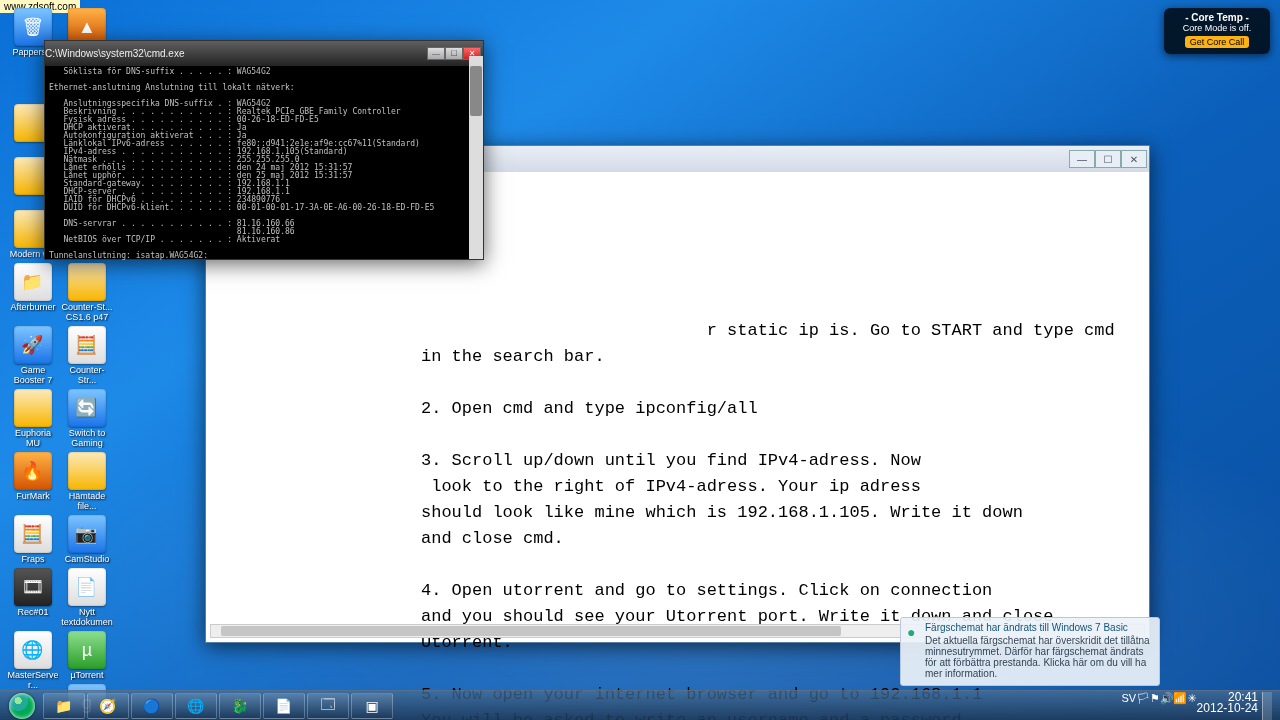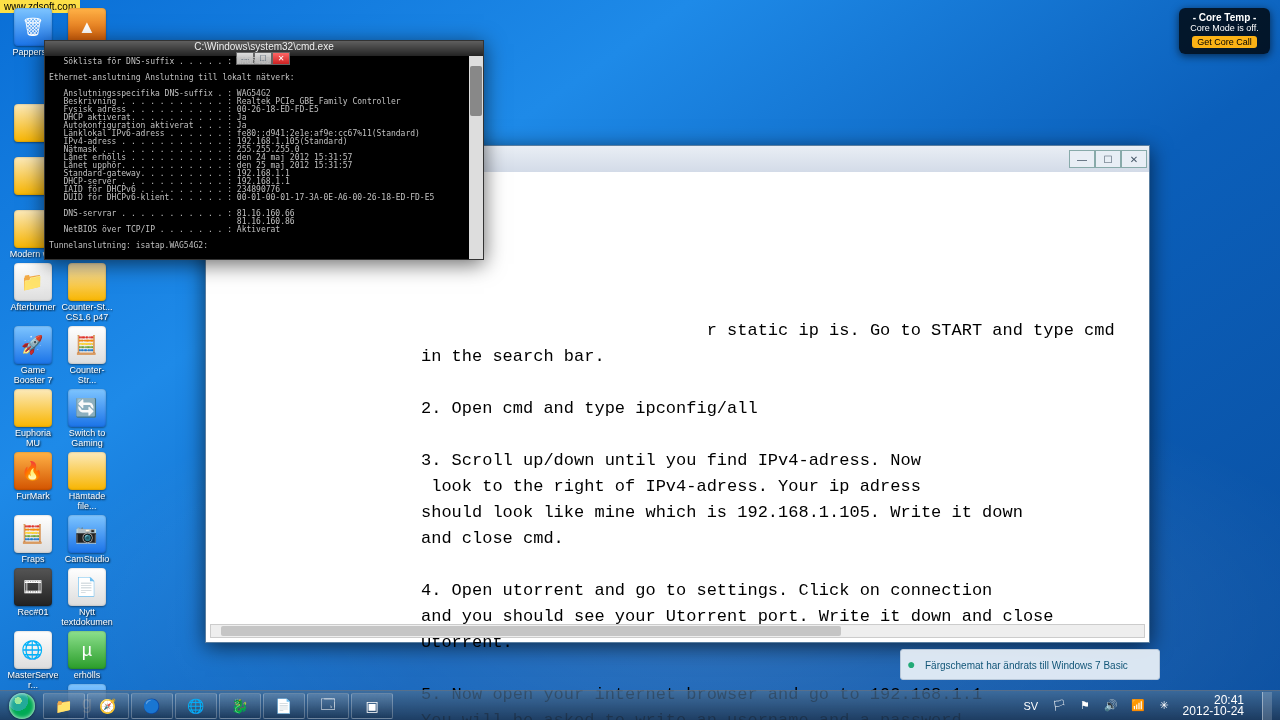--- a/index.html
+++ b/index.html
@@ -13,21 +13,21 @@
   .swoosh {
     position: absolute; left: -100px; bottom: -200px;
     width: 1600px; height: 600px;
     border-radius: 50%;
     background: radial-gradient(ellipse at center, rgba(255,255,255,0.15) 0%, rgba(255,255,255,0) 60%);
     pointer-events: none;
   }
 
   .watermark {
     position: absolute; top: 0; left: 0;
-    background: #fde047; color: #000; font-size: 10px;
+    background: #fef9c3; color: #000; font-size: 10px;
     font-family: Arial, sans-serif; padding: 1px 4px;
   }
 
   .desk-icons { position: absolute; top: 8px; left: 6px; width: 160px; }
   .di { width: 52px; float: left; text-align: center; margin: 0 1px 4px 1px; }
   .di .ic { width: 38px; height: 38px; margin: 0 auto 1px; border-radius: 4px;
     background: linear-gradient(#f8e7a0,#e8c557); position: relative;
     box-shadow: inset 0 0 2px rgba(0,0,0,.3), 0 1px 2px rgba(0,0,0,.4);
     display:flex; align-items:center; justify-content:center; font-size:18px;}
   .di .lbl { color: #fff; font-size: 9px; line-height: 10px; text-shadow: 1px 1px 2px #000;
@@ -59,65 +59,65 @@
   .np-scroll-h { position:absolute; left:4px; right:4px; bottom:4px; height:14px;
     background:#eee; border:1px solid #ccc;}
   .np-scroll-h .thumb{position:absolute;left:10px;top:1px;height:10px;width:620px;background:#c5c5c5;border-radius:2px;}
 
   
   .cmd {
     position: absolute; left: 44px; top: 40px; width: 440px; height: 220px;
     background: #000; border: 1px solid #333;
     box-shadow: 0 4px 20px rgba(0,0,0,.6);
   }
-  .cmd-title { height: 15px; background: linear-gradient(to bottom,#5f5f5f,#232323);
+  .cmd-title { height: 25px; background: linear-gradient(to bottom,#5f5f5f,#232323);
     display:flex; align-items:center; justify-content: space-between;
-    padding-left:0; font-size:10px; color:#eee;flex-direction:column;}
+    padding-left:0; font-size:10px; color:#eee;}
   .cmd-title .winbtns .wb{height:13px; width:18px; background: linear-gradient(#ddd,#aaa); border:1px solid #666; font-size:8px;}
   .cmd-title .winbtns .wb.close{background: linear-gradient(#f66,#c22); color:#fff;}
   .cmd-body { padding: 2px 4px; height: calc(100% - 15px);
     font-family: "Lucida Console", monospace; font-size: 8px; line-height: 8px;
     color:#c0c0c0; overflow:hidden; white-space: pre;}
   .cmd-scroll { position:absolute; right:0; top:15px; bottom:0; width:14px; background:#ddd;}
   .cmd-scroll .thumb{position:absolute;top:10px;left:1px;right:1px;height:50px;background:#888;border-radius:2px;}
 
   
   .gadget {
     position: absolute; right: 10px; top: 8px;
-    width: 91px; padding:4px 6px 6px; border-radius: 6px;
+    width: 106px; padding:4px 6px 6px; border-radius: 6px;
     background: rgba(0,0,0,.78); color:#fff; font-size:9px;
     box-shadow: 0 2px 8px rgba(0,0,0,.6);
     text-align:center;
   }
   .gadget .t{font-weight:bold;font-size:10px;}
   .gadget .b{display:inline-block; margin-top:3px; padding:1px 5px;
     background:#fbb215; color:#000; border-radius:3px; font-size:9px;}
 
   
-  .toast { position:absolute; right:120px; bottom:40px; width:260px;
+  .toast { position:absolute; right:120px; bottom:34px; width:260px;
     background: rgba(235,242,248,.92); border:1px solid #b8c8da; font-size:10px;
-    color:#345; padding:10px 8px 6px 24px; border-radius:3px;}
+    color:#345; padding:4px 8px 6px 24px; border-radius:3px;}
   .toast .tt{color:#157; font-size:10px; margin-bottom:2px;}
   .toast::before{content:"●"; position:absolute; left:6px; top:6px; color:#2a7; font-size:14px;}
 
   
   .taskbar { position:absolute; left:0; right:0; bottom:0; height:30px;
     background: linear-gradient(to bottom, rgba(70,110,150,.75), rgba(30,55,85,.85));
     border-top:1px solid rgba(255,255,255,.25);
     display:flex; align-items:center; padding:0 2px;}
   .start { width:40px; height:30px;
     display:flex; align-items:center; justify-content:center;}
   .start .orb{ width:26px; height:26px; border-radius:50%;
     background: radial-gradient(circle at 35% 30%, #9be89b 0 14%, #2a9 15% 40%, #0a5 41% 100%);
     box-shadow: inset 0 0 4px #fff, 0 0 3px rgba(0,0,0,.6);}
   .tbtn { width:42px; height:26px; margin:0 1px;
     background: linear-gradient(rgba(255,255,255,.15),rgba(0,0,0,.1));
     border:1px solid rgba(255,255,255,.25); border-radius:2px;
     display:flex;align-items:center;justify-content:center; color:#fff; font-size:14px;}
-  .tray { margin-left:auto; display:flex; align-items:center; gap:14px; padding-right:6px; color:#fff; font-size:10px;}
+  .tray { margin-left:auto; display:flex; align-items:flex-start; gap:0; padding-right:6px; color:#fff; font-size:10px;}
   .tray .clk{line-height:11px; text-align:right; font-size:12px;}
   .tray .ti{font-size:11px;}
   .showdesk{width:10px; height:28px; background:rgba(255,255,255,.18);
     border-left:1px solid rgba(255,255,255,.4); margin-left:4px;}
 </style>
 </head>
 <body>
 
 <div class="swoosh"></div>
 
@@ -207,21 +207,21 @@
     <div class="di">
       <div class="ic white">📄</div>
       <div class="lbl">Nytt textdokument</div>
     </div>
     <div class="di">
       <div class="ic white">🌐</div>
       <div class="lbl">MasterServer...</div>
     </div>
     <div class="di">
       <div class="ic green">µ</div>
-      <div class="lbl">erhölls</div>
+      <div class="lbl">µTorrent</div>
     </div>
     <div class="di">
       <div class="ic blue">g</div>
     </div>
   </div>
 
 <div class="gadget">
   <div class="t">- Core Temp -</div>
   <div>Core Mode is off.</div>
   <span class="b">Get Core Call</span>
@@ -290,20 +290,21 @@
    NetBIOS över TCP/IP . . . . . . . : Aktiverat
 
 Tunnelanslutning: isatap.WAG54G2:</div>
   <div class="cmd-scroll">
       <div class="thumb"></div>
     </div>
 </div>
 
 <div class="toast">
   <div class="tt">Färgschemat har ändrats till Windows 7 Basic</div>
+  <div>Det aktuella färgschemat har överskridit det tillåtna minnesutrymmet. Därför har färgschemat ändrats för att förbättra prestanda. Klicka här om du vill ha mer information.</div>
 </div>
 
 <div class="taskbar">
   <div class="start">
       <div class="orb"></div>
     </div>
   <div id="tb-buttons" style="display:flex;">
       <div class="tbtn">📁</div>
       <div class="tbtn">🧭</div>
       <div class="tbtn">🔵</div>

